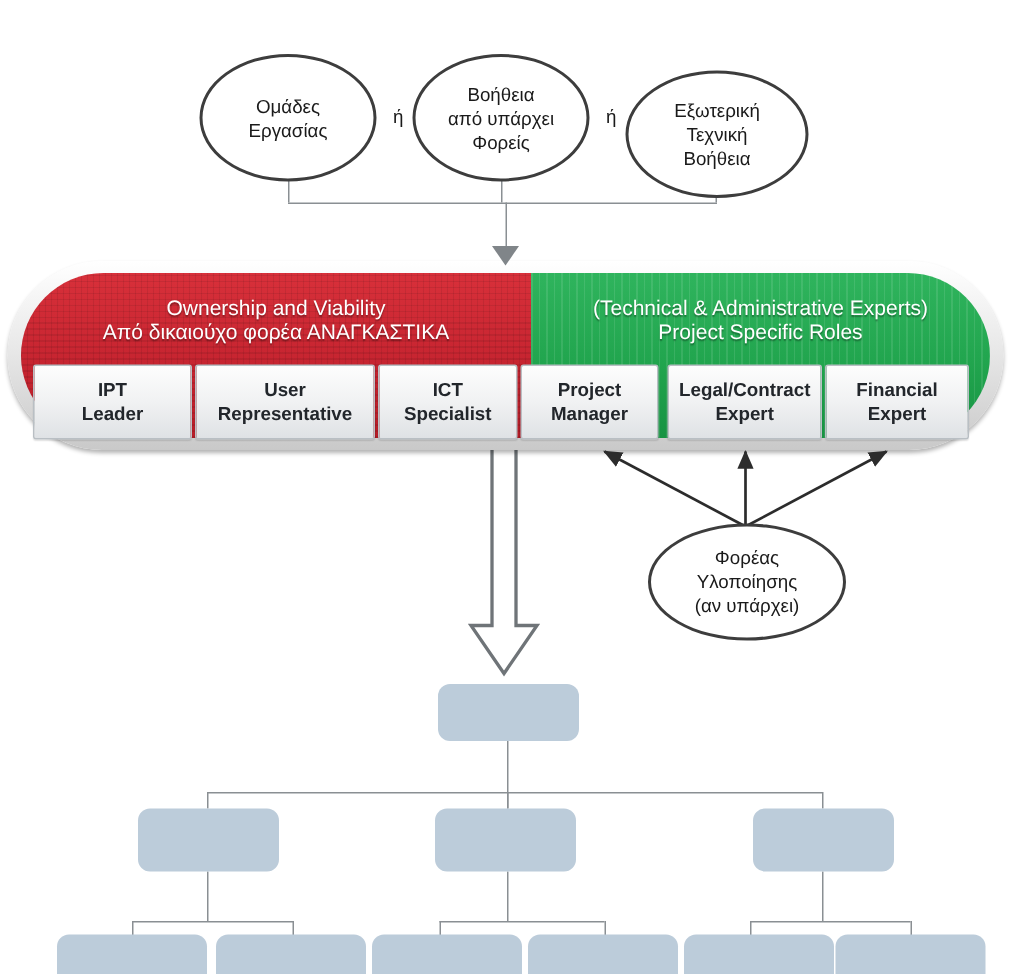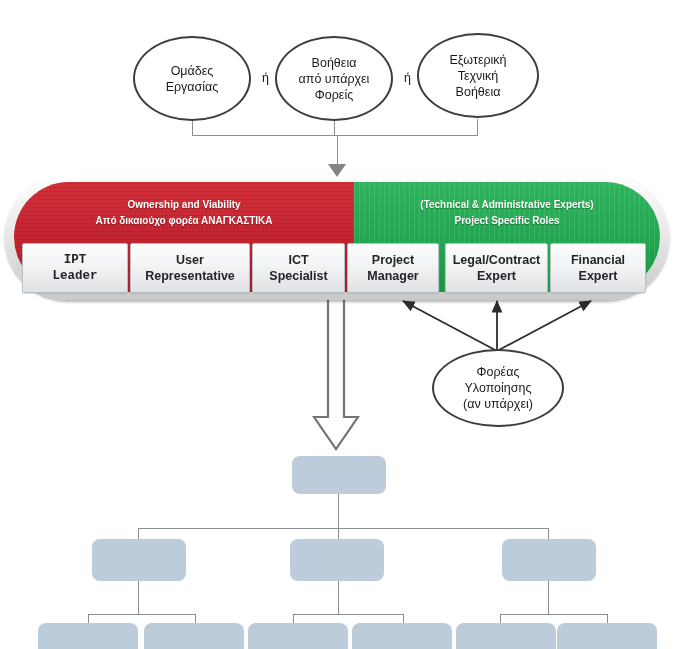--- a/index.html
+++ b/index.html
@@ -83,22 +83,22 @@
     width: 306px;
     background:
       repeating-linear-gradient(90deg, rgba(255,255,255,.10) 0 1px, rgba(255,255,255,0) 1px 5px),
       linear-gradient(180deg,#2fb45d 0%,#21a54e 55%,#179343 100%);
   }
   .band-title {
     position: absolute;
     left: 0; right: 0; top: 15px;
     text-align: center;
     color: #ffffff;
-    font-weight: bold;
-    font-size: 10px;
+    font-weight: normal;
+    font-size: 14px;
     line-height: 16px;
     text-shadow: 0 1px 1px rgba(0,0,0,.35);
   }
   .band-title span { display: block; }
 
   
   .role-box {
     position: absolute;
     box-sizing: border-box;
     top: 212px;
@@ -181,21 +181,21 @@
   </div>
 
   <div class="ellipse" style="left:275px; top:5px; width:118px; height:85px;">
     <div>
       <span>Βοήθεια</span>
       <span>από υπάρχει</span>
       <span>Φορείς</span>
     </div>
   </div>
 
-  <div class="ellipse" style="left:417px; top:2px; width:122px; height:85px;">
+  <div class="ellipse" style="left:417px; top:16px; width:122px; height:85px;">
     <div>
       <span>Εξωτερική</span>
       <span>Τεχνική</span>
       <span>Βοήθεια</span>
     </div>
   </div>
 
   <div class="or-label" style="left:262px; top:40px;">ή</div>
   <div class="or-label" style="left:404px; top:40px;">ή</div>
 
@@ -216,21 +216,21 @@
       </div>
       <div class="band band-green">
         <div class="band-title">
           <span>(Technical &amp; Administrative Experts)</span>
           <span>Project Specific Roles</span>
         </div>
       </div>
     </div>
   </div>
 
-  <div class="role-box" style="left:22px; width:106px;font-family:Liberation Mono, monospace;">
+  <div class="role-box" style="left:22px; width:106px;">
     <div>
       <span>IPT</span>
       <span>Leader</span>
     </div>
   </div>
   <div class="role-box" style="left:130px; width:120px;justify-content:center;">
     <div>
       <span>User</span>
       <span>Representative</span>
     </div>

